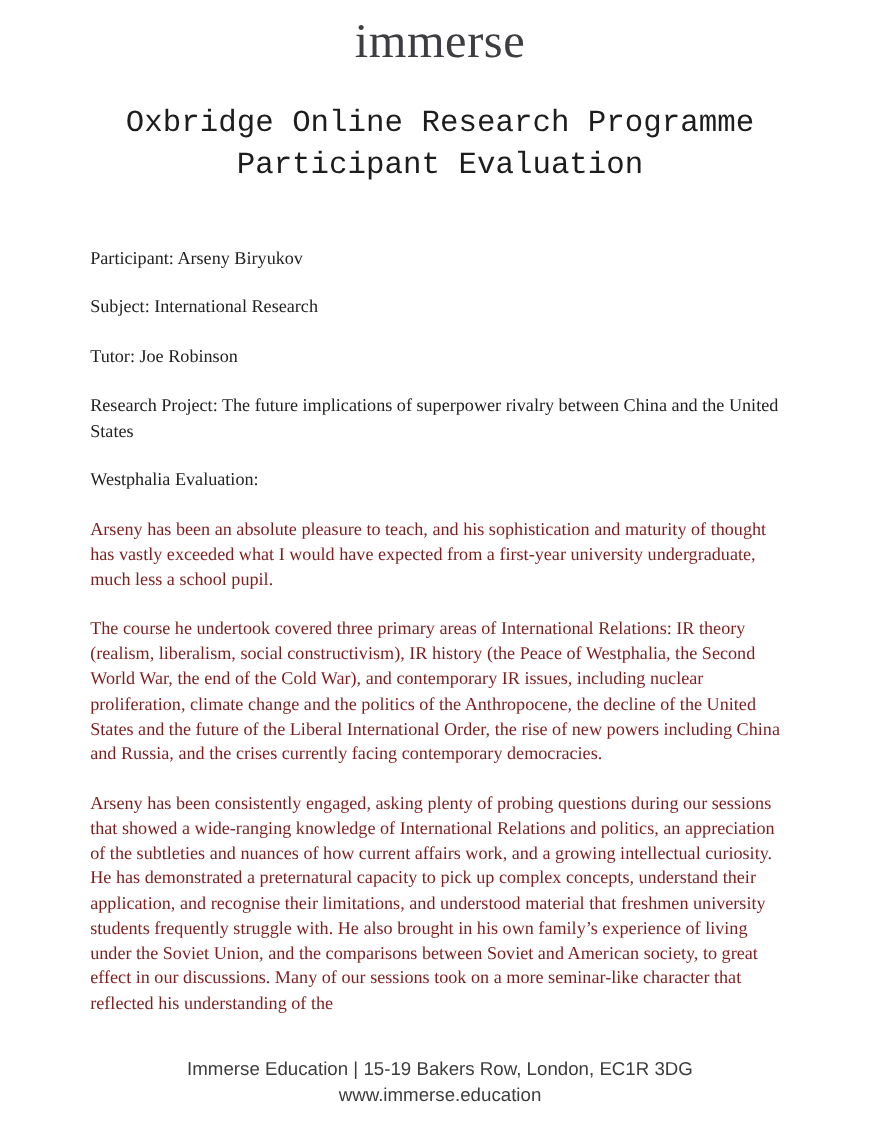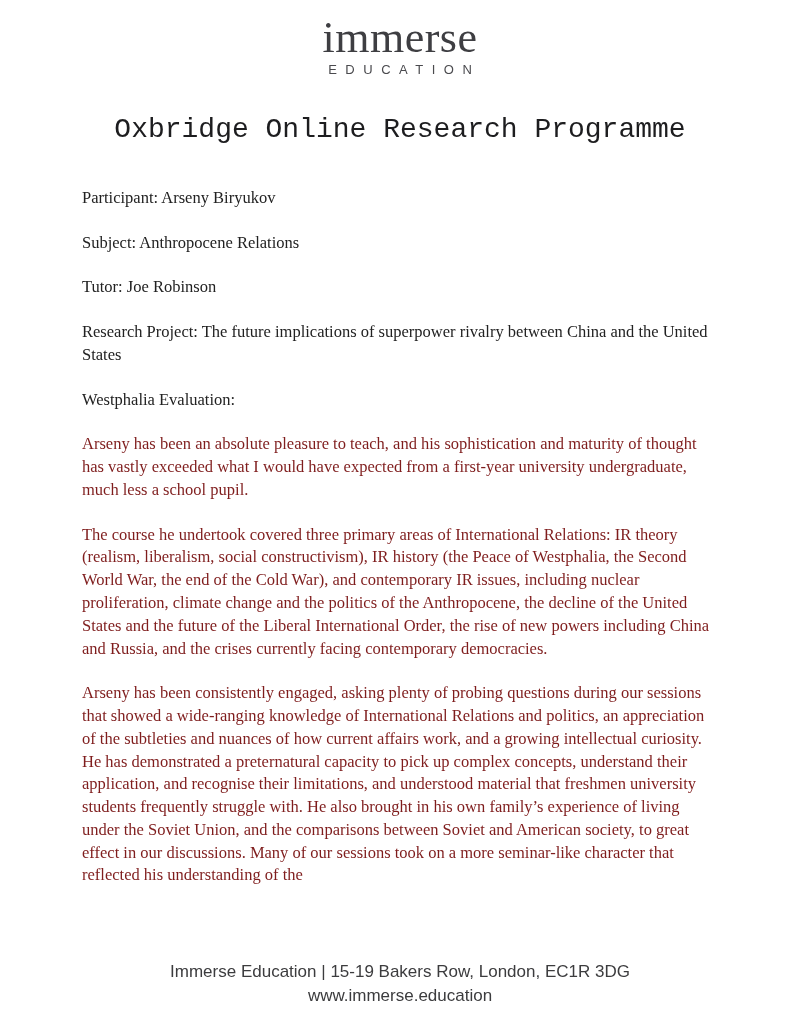--- a/index.html
+++ b/index.html
@@ -43,21 +43,21 @@
     margin-top: 34px;
     text-align: center;
     font-family: Liberation Mono, monospace;
     font-size: 28px;
     font-weight: 400;
     color: #1d1d1f;
     line-height: 1.35;
   }
   .content {
     padding: 0 82px;
-    margin-top: 38px;
+    margin-top: 54px;
   }
   .meta-line {
     font-size: 16.5px;
     line-height: 1.38;
     margin-bottom: 22px;
     color: #222222;
   }
   .body-para {
     font-size: 16.5px;
     line-height: 1.38;
@@ -76,30 +76,30 @@
     line-height: 1.45;
   }
 </style>
 </head>
 <body>
 
 <div class="page">
 
   <div class="logo-block">
     <div class="logo-wordmark">immerse</div>
-    <div class="logo-subtitle">EDUCATION</div>
   </div>
 
   <h1 class="doc-title">
     <span>Oxbridge Online Research Programme</span><br>
+    <span>Participant Evaluation</span>
   </h1>
 
   <div class="content">
     <p class="meta-line">Participant: Arseny Biryukov</p>
-    <p class="meta-line">Subject: Anthropocene Relations</p>
+    <p class="meta-line">Subject: International Research</p>
     <p class="meta-line">Tutor: Joe Robinson</p>
     <p class="meta-line">Research Project: The future implications of superpower rivalry between China and the United States</p>
     <p class="meta-line">Westphalia Evaluation:</p>
 
     <p class="body-para">Arseny has been an absolute pleasure to teach, and his sophistication and maturity of thought has vastly exceeded what I would have expected from a first-year university undergraduate, much less a school pupil.</p>
     <p class="body-para">The course he undertook covered three primary areas of International Relations: IR theory (realism, liberalism, social constructivism), IR history (the Peace of Westphalia, the Second World War, the end of the Cold War), and contemporary IR issues, including nuclear proliferation, climate change and the politics of the Anthropocene, the decline of the United States and the future of the Liberal International Order, the rise of new powers including China and Russia, and the crises currently facing contemporary democracies.</p>
     <p class="body-para">Arseny has been consistently engaged, asking plenty of probing questions during our sessions that showed a wide-ranging knowledge of International Relations and politics, an appreciation of the subtleties and nuances of how current affairs work, and a growing intellectual curiosity. He has demonstrated a preternatural capacity to pick up complex concepts, understand their application, and recognise their limitations, and understood material that freshmen university students frequently struggle with. He also brought in his own family’s experience of living under the Soviet Union, and the comparisons between Soviet and American society, to great effect in our discussions. Many of our sessions took on a more seminar-like character that reflected his understanding of the</p>
   </div>
 
   <div class="footer">

